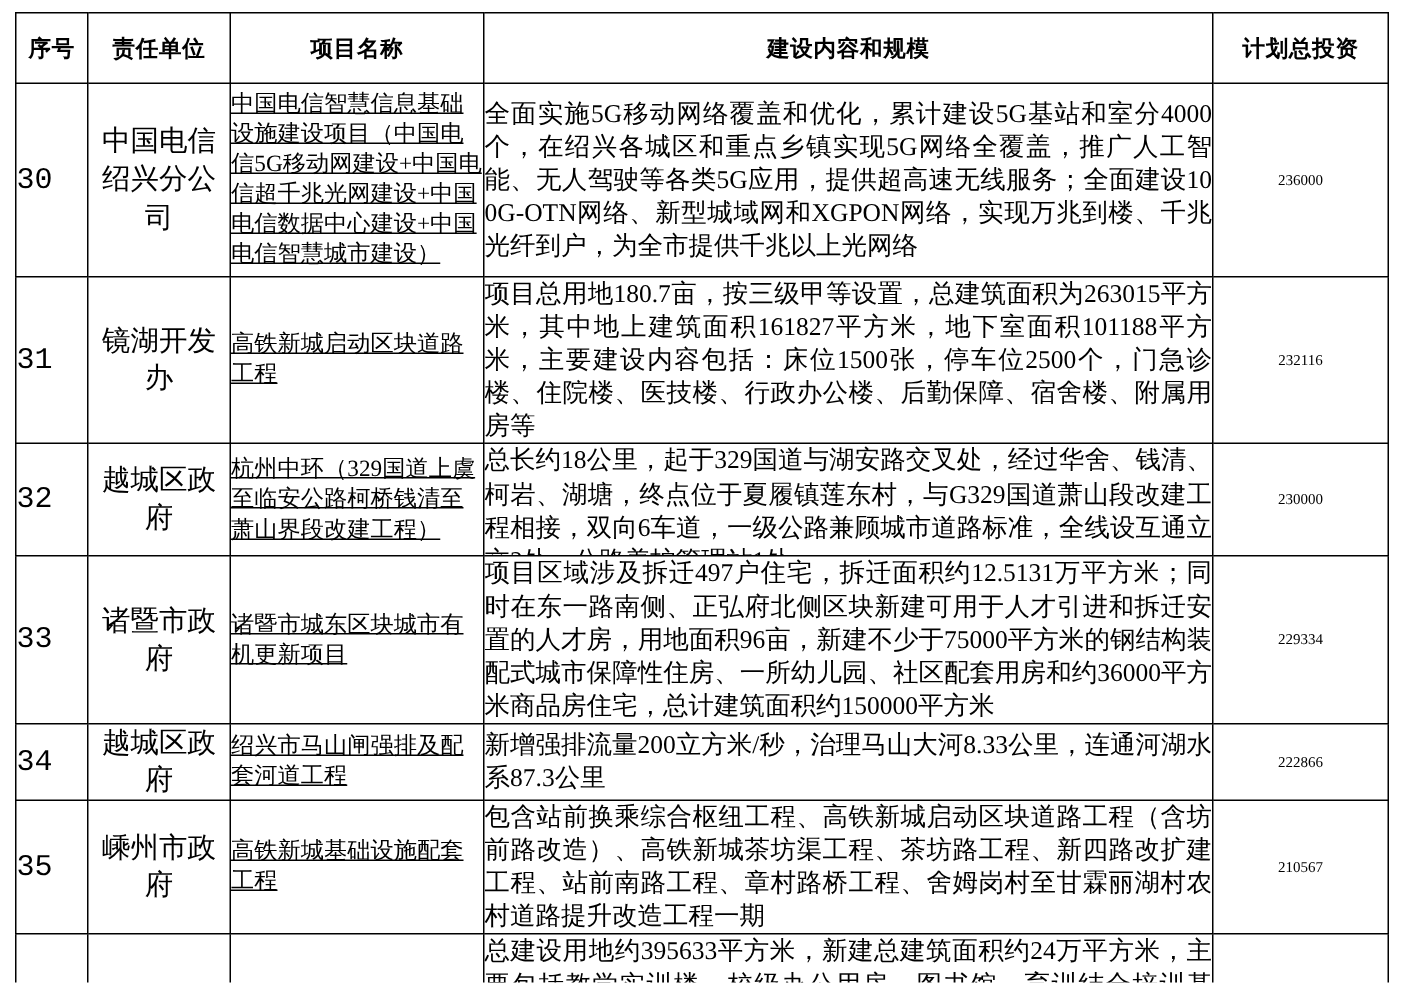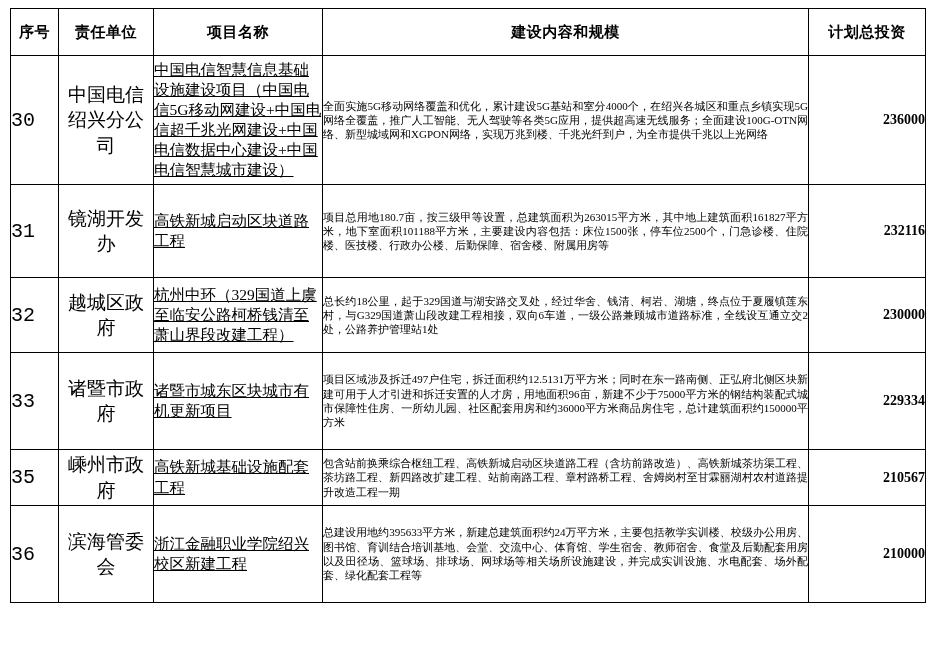--- a/index.html
+++ b/index.html
@@ -66,32 +66,31 @@
     text-align: left;
     font-size: 15.5px;
     line-height: 1.30;
     vertical-align: middle;
     padding: 0 1px 0 2px;
     word-break: break-all;
     text-decoration: underline;
   }
   .cell-desc {
     text-align: left;
-    font-size: 11px;
+    font-size: 17px;
     line-height: 1.30;
     vertical-align: middle;
     padding: 0 1px 0 3px;
     word-break: break-all;
     text-align: justify;
     text-justify: inter-character;
   }
   .cell-inv {
-    text-align: right;
-    font-size: 14px;
-    font-weight: bold;
+    text-align: center;
+    font-size: 10px;
   }
   
   tr.r0 td { height: 128px; }
   tr.r1 td { height: 92px; margin-top: 24px; }
   tr.r2 td { height: 74px; }
   tr.r3 td { height: 96px; }
   tr.r4 td { height: 49px; }
   tr.r5 td { height: 55px; }
   tr.r6 td { height: 96px; }
 
@@ -147,20 +146,27 @@
           </td>
         <td class="cell-inv">230000</td>
       </tr>
       <tr class="r3">
         <td class="cell-seq">33</td>
         <td class="cell-unit">诸暨市政府</td>
         <td class="cell-name">诸暨市城东区块城市有机更新项目</td>
         <td class="cell-desc"><span class="desc-inner">项目区域涉及拆迁497户住宅，拆迁面积约12.5131万平方米；同时在东一路南侧、正弘府北侧区块新建可用于人才引进和拆迁安置的人才房，用地面积96亩，新建不少于75000平方米的钢结构装配式城市保障性住房、一所幼儿园、社区配套用房和约36000平方米商品房住宅，总计建筑面积约150000平方米</span></td>
         <td class="cell-inv">229334</td>
       </tr>
+      <tr class="r4">
+        <td class="cell-seq">34</td>
+        <td class="cell-unit">越城区政府</td>
+        <td class="cell-name">绍兴市马山闸强排及配套河道工程</td>
+        <td class="cell-desc"><span class="desc-inner">新增强排流量200立方米/秒，治理马山大河8.33公里，连通河湖水系87.3公里</span></td>
+        <td class="cell-inv">222866</td>
+      </tr>
       <tr class="r5">
         <td class="cell-seq">35</td>
         <td class="cell-unit">嵊州市政府</td>
         <td class="cell-name">高铁新城基础设施配套工程</td>
         <td class="cell-desc"><span class="desc-inner">包含站前换乘综合枢纽工程、高铁新城启动区块道路工程（含坊前路改造）、高铁新城茶坊渠工程、茶坊路工程、新四路改扩建工程、站前南路工程、章村路桥工程、舍姆岗村至甘霖丽湖村农村道路提升改造工程一期</span></td>
         <td class="cell-inv">210567</td>
       </tr>
       <tr class="r6">
         <td class="cell-seq">36</td>
         <td class="cell-unit">滨海管委会</td>

